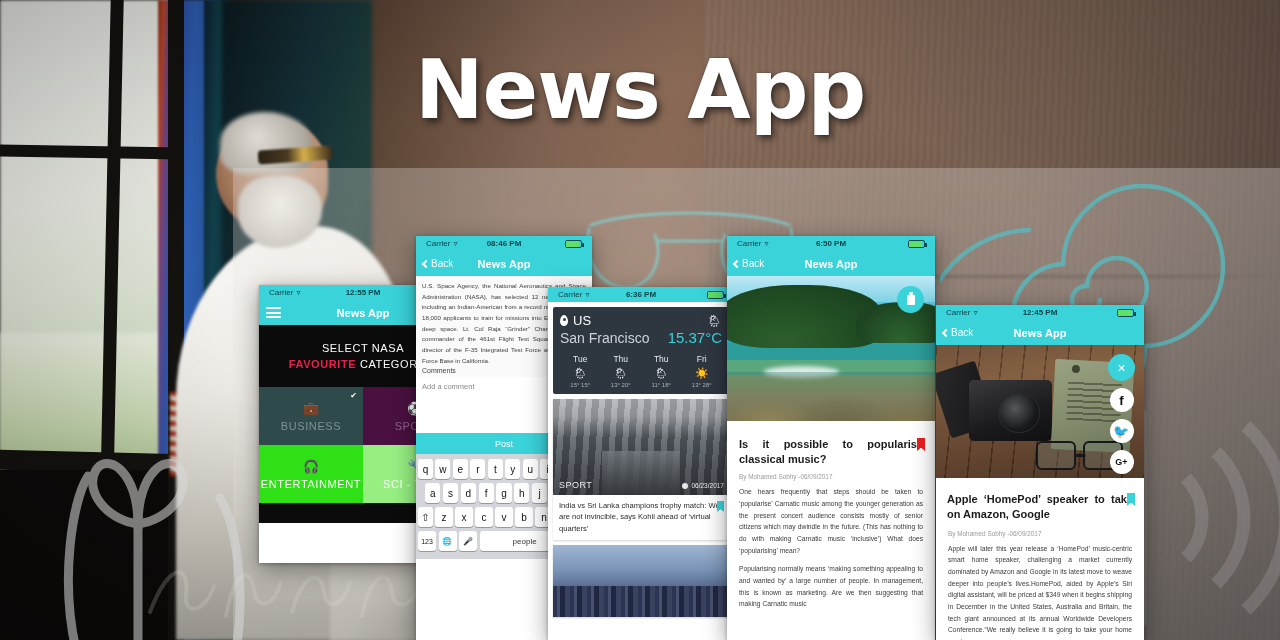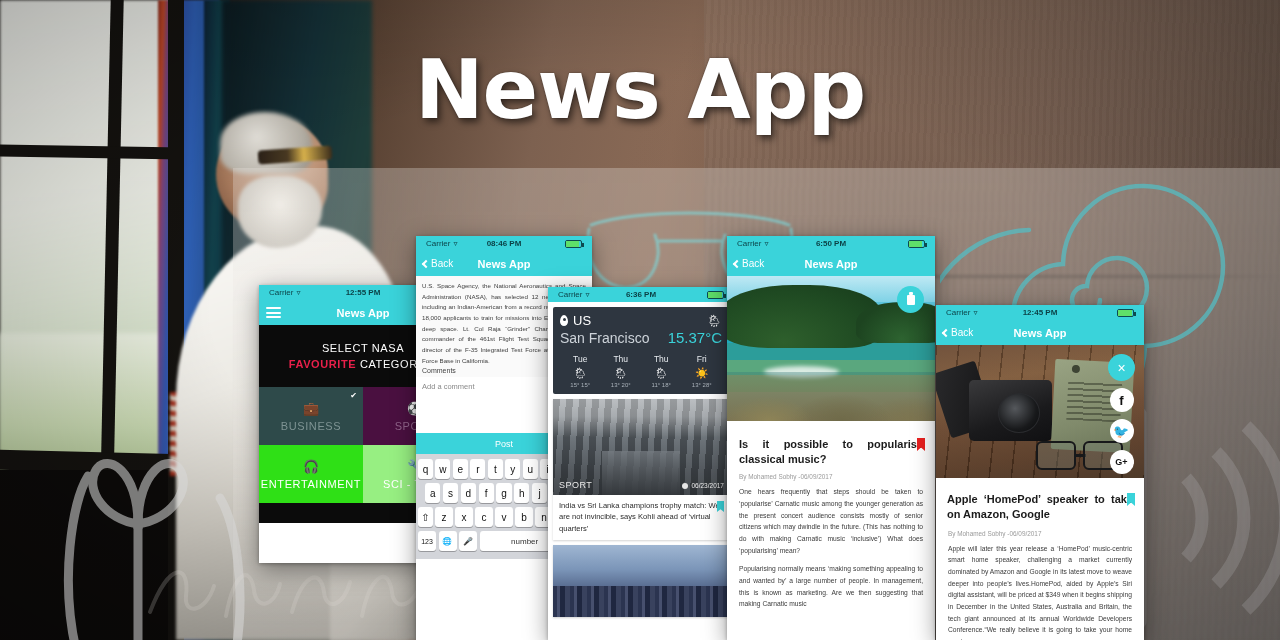--- a/index.html
+++ b/index.html
@@ -480,21 +480,21 @@
       <div class="key">v</div>
       <div class="key">b</div>
       <div class="key">n</div>
       <div class="key">m</div>
       <div class="key fn">⌫</div>
     </div>
     <div class="kb-row">
       <div class="key fn" style="font-size:7px">123</div>
       <div class="key fn" style="font-size:8px">🌐</div>
       <div class="key fn" style="font-size:8px">🎤</div>
-      <div class="key sp">number</div>
+      <div class="key sp">people</div>
       <div class="key fn" style="font-size:6px">return</div>
     </div>
   </div>
 </div>
 
 <div class="phone" id="phone-weather">
   <div class="statusbar">
     <div class="sb-left">
       <span>Carrier</span>
       <span>▿</span>

